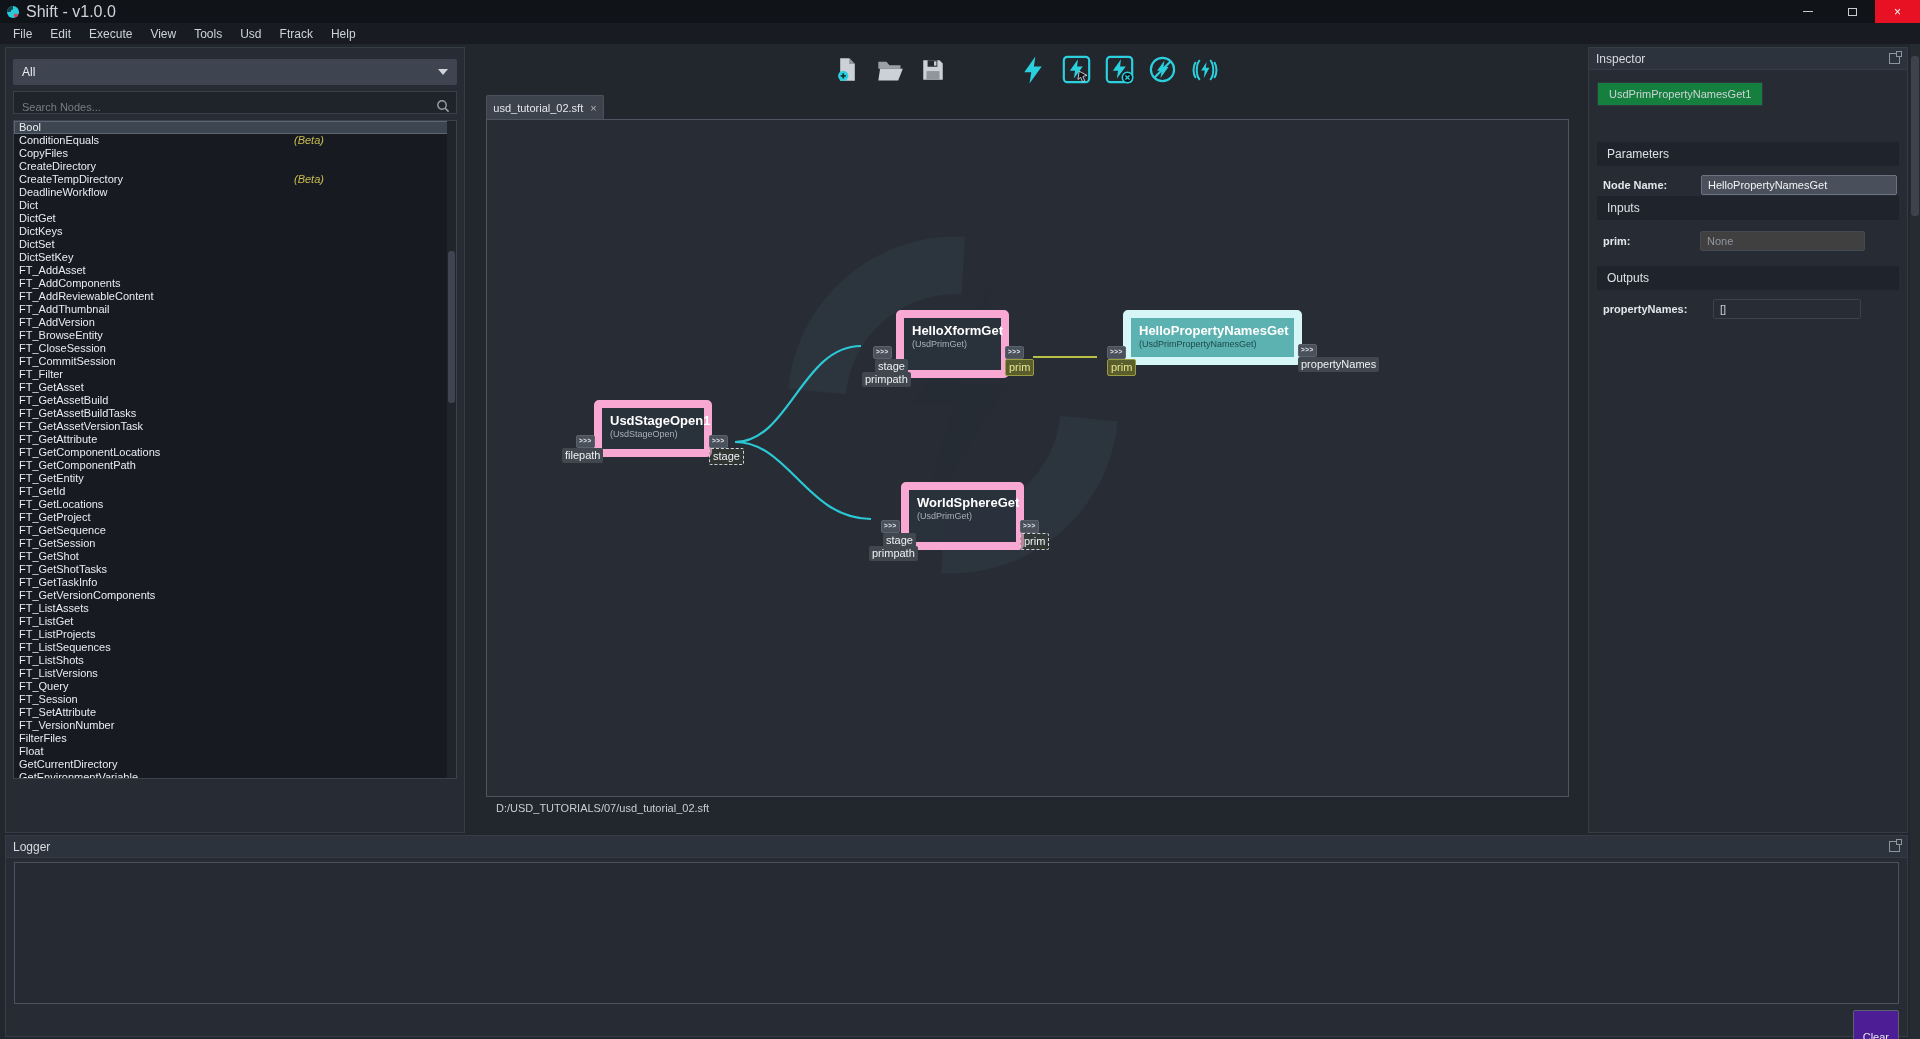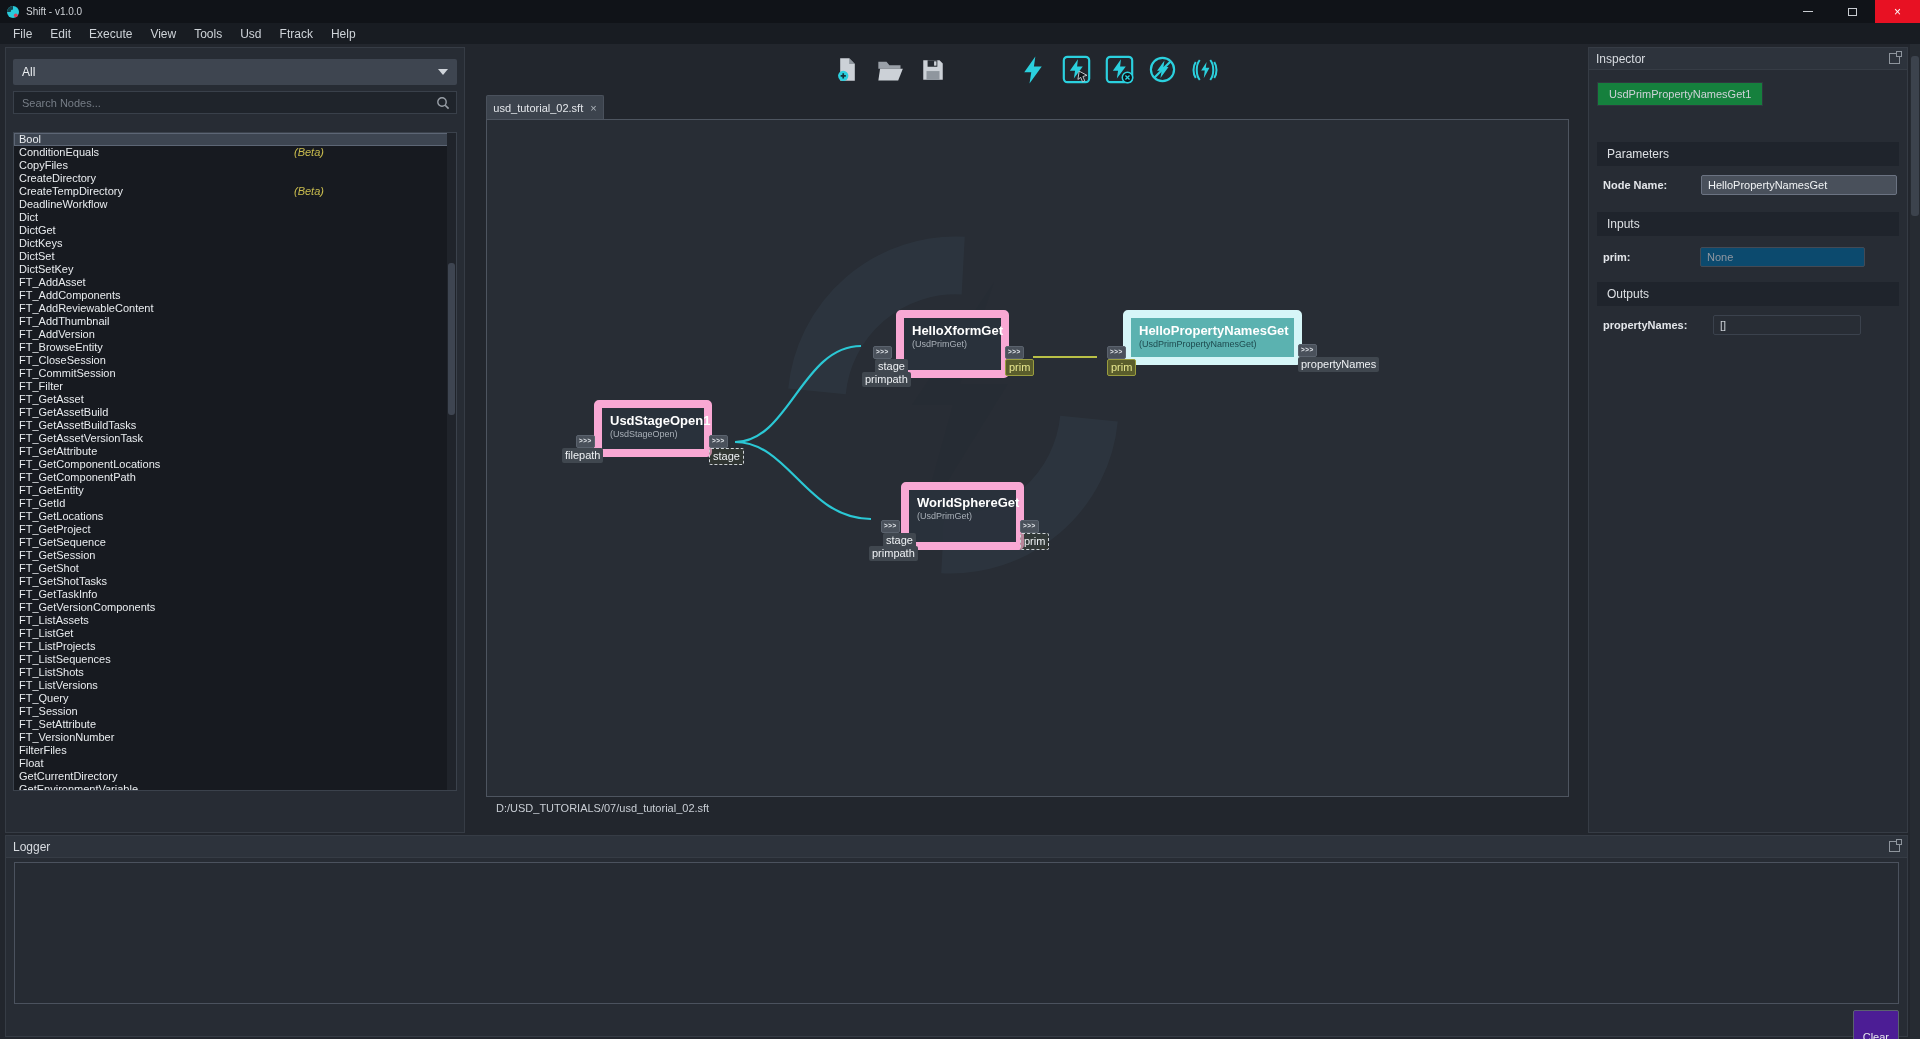--- a/index.html
+++ b/index.html
@@ -2,42 +2,42 @@
 <html><head>
 <meta charset="utf-8">
 <style>
   *{margin:0;padding:0;box-sizing:border-box}
   html,body{width:1920px;height:1039px;overflow:hidden}
   body{background:#22262d;font-family:"Liberation Sans",sans-serif;color:#d6dade;position:relative;font-size:12px}
 
   
   .titlebar{position:absolute;left:0;top:0;width:1920px;height:23px;background:#101318;display:flex;align-items:center}
   .titlebar .appicon{width:14px;height:14px;margin:0 6px 0 6px}
-  .titlebar .title{font-size:10px;color:#cfd3d8}
+  .titlebar .title{font-size:16px;color:#cfd3d8}
   .wincontrols{margin-left:auto;display:flex;height:100%}
   .winbtn{width:45px;height:100%;display:flex;align-items:center;justify-content:center;cursor:default}
   .winbtn .minbar{width:10px;height:1px;background:#c8ccd1;display:block}
   .winbtn .maxbox{width:9px;height:8px;border:1px solid #c8ccd1;display:block}
   .winbtn.close{background:#e81123;color:#fff;font-size:12px}
 
   
   .menubar{position:absolute;left:0;top:23px;width:1920px;height:21px;background:#181c22;display:flex;align-items:center;padding-left:4px}
   .menubar span{padding:0 9px;font-size:12px;color:#ced3d8;cursor:default}
 
   
   .panel{position:absolute;background:#272c34;border:1px solid #363c45}
   .panel-header{height:22px;background:#2d333c;display:flex;align-items:center;justify-content:space-between;padding:0 7px;font-size:12px;color:#d8dce1;border-bottom:1px solid #363c45}
   .undock{width:11px;height:11px;border:1px solid #8e959d;position:relative;display:inline-block}
   .undock>span{position:absolute;right:-3px;top:-3px;width:6px;height:6px;border:1px solid #8e959d;background:#2d333c;display:block}
 
   
   .nodes-panel{left:5px;top:47px;width:460px;height:786px}
   .dropdown{margin:11px 7px 6px;height:26px;background:#3e4550;border-radius:2px;display:flex;align-items:center;padding-left:9px;font-size:12px;color:#eceff2;position:relative}
   .dropdown .dd-arrow{position:absolute;right:9px;top:10px;width:0;height:0;border-left:5px solid transparent;border-right:5px solid transparent;border-top:6px solid #cfd4da}
-  .searchbox{margin:0 7px 18px;height:23px;background:#1f242b;border:1px solid #39404a;display:flex;align-items:center;position:relative}
+  .searchbox{margin:0 7px 6px;height:23px;background:#1f242b;border:1px solid #39404a;display:flex;align-items:flex-end;position:relative}
   .searchbox input{flex:1;background:transparent;border:none;outline:none;color:#d9dde2;font-size:11px;padding:0 8px;font-family:"Liberation Sans",sans-serif}
   .searchbox input::placeholder{color:#767d86}
   .searchbox svg{margin-right:6px}
   .node-list{margin:0 7px 7px;height:659px;background:#171a20;border:1px solid #3b424c;overflow:hidden;position:relative}
   .lrow{height:13px;line-height:13px;font-size:11px;color:#e9ecef;padding-left:5px;position:relative;white-space:nowrap}
   .lrow.selected{background:#3d4551;outline:1px solid #5d6675;outline-offset:-1px}
   .lrow .beta{position:absolute;left:280px;color:#c9bc4e;font-style:italic}
   .list-scroll{position:absolute;right:0;top:0;width:9px;height:100%;background:#20242b}
   .list-scroll .thumb{position:absolute;left:1px;width:7px;top:130px;height:152px;background:#3e4551;border-radius:3px}
 
@@ -64,27 +64,27 @@
   .pbadge{position:absolute;font-size:6.5px;font-weight:bold;letter-spacing:.5px;background:#4a515b;color:#dde1e6;padding:2px 2px;border-radius:2px;border:1px solid #5a626d;line-height:1;white-space:nowrap}
   .plabel{position:absolute;font-size:11px;background:#40474f;color:#eef1f4;padding:1px 3px;border-radius:2px;line-height:1.2;white-space:nowrap}
   .plabel.alt{background:#5a5d2c;color:#e6e68e;border:1px solid #9a9d3f}
   .plabel.dashed{background:rgba(62,68,46,.35);border:1px dashed #cfd3d8;color:#eef1f4}
 
   
   .inspector{left:1588px;top:47px;width:320px;height:786px}
   .insp-tab{display:inline-block;margin:12px 0 0 8px;background:#15803d;border:1px solid #30363f;padding:5px 11px;font-size:11px;color:#ced2d8}
   .insp-section{margin:0 8px;background:#1f242c;height:24px;display:flex;align-items:center;padding-left:10px;font-size:12px;color:#dde0e4}
   .insp-section.s1{margin-top:36px}
-  .insp-section.s2{margin-top:16px}
+  .insp-section.s2{}
   .insp-section.s3{margin-top:14px}
   .insp-row{display:flex;align-items:center;margin:8px 0 0 14px;height:22px}
   .insp-row label{font-size:11px;font-weight:bold;color:#e3e6ea}
   .insp-row input{height:20px;border-radius:2px;font-size:11px;padding:0 6px;outline:none;font-family:"Liberation Sans",sans-serif;margin-left:auto}
   .in-name{width:196px;margin-right:10px;background:#49505b;border:1px solid #6b7382;color:#f1f3f5}
-  .in-prim{width:165px;margin-right:42px;background:#0c4a6e;border:1px solid #434a55;color:#9096a0}
+  .in-prim{width:165px;margin-right:42px;background:#404040;border:1px solid #434a55;color:#9096a0}
   .in-props{width:148px;margin-right:46px;background:#282d35;border:1px solid #3b424d;color:#ccd1d7}
   .insp-row.r2{margin-top:10px}
 
   
   .logger{left:5px;top:835px;width:1903px;height:202px}
   .logger-body{margin:4px 8px 0;height:142px;background:#262b33;border:1px solid #4b525e}
   .logger-footer{display:flex;justify-content:flex-end;padding:6px 8px 0}
   .clear-btn{background:#4c1d95;border:1px solid #5a626e;border-radius:2px;color:#e6e9ed;font-size:11px;padding:20px 9px;font-family:"Liberation Sans",sans-serif}
 
   

